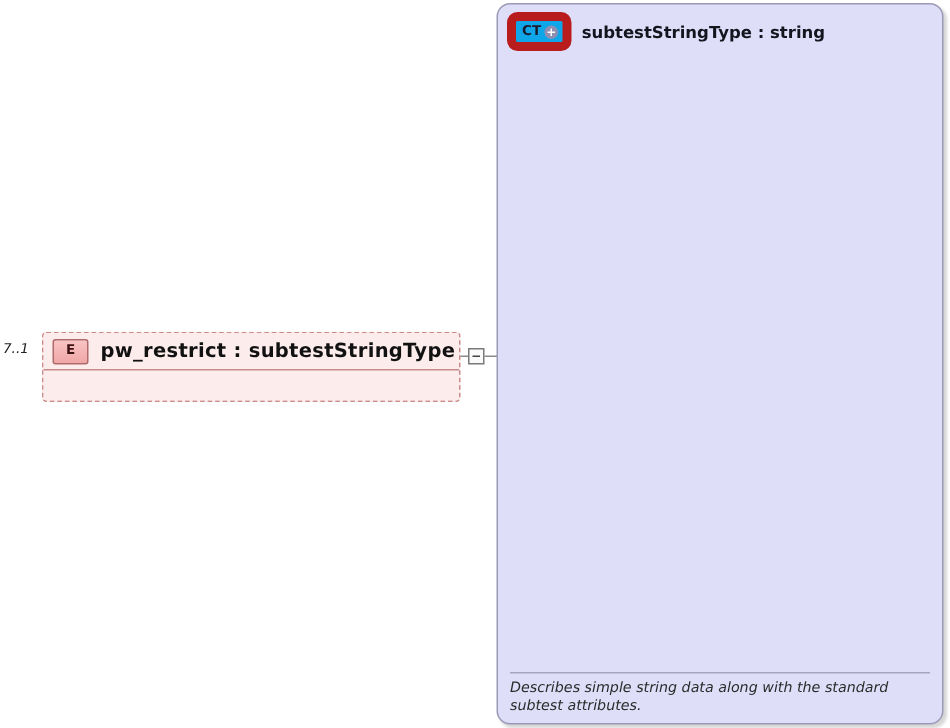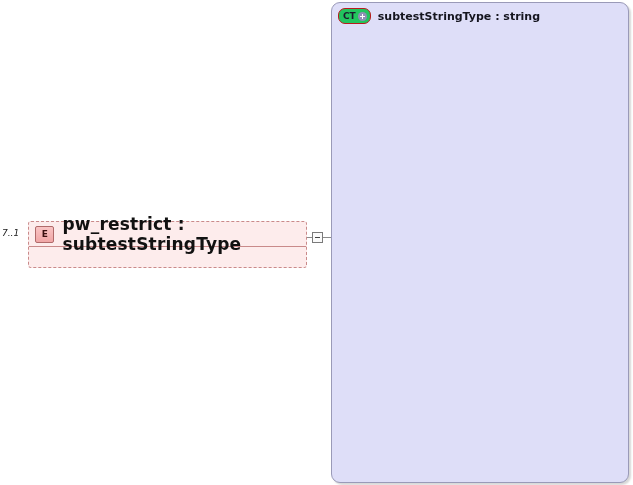--- a/index.html
+++ b/index.html
@@ -27,21 +27,21 @@
     box-sizing:border-box;
   }
   .badge-e{
     width:22px;height:15px;display:inline-flex;align-items:center;justify-content:center;
     background:linear-gradient(#f9c4c4,#f0a6a6);
     border:1px solid #b06a6a;border-radius:2px;
     font-size:9px;font-weight:bold;color:#3a1010;
     font-family:"DejaVu Sans", sans-serif;
     margin-right:8px;
   }
-  .elem-title{font-size:17px;font-weight:bold;color:#111;letter-spacing:.2px;}
+  .elem-title{font-size:13px;font-weight:bold;color:#111;letter-spacing:.2px;}
   .elem-desc{
     font-size:9.5px;font-style:italic;color:#3a3a3a;
     padding:5px 7px 0 7px;line-height:11px;
   }
   .occurs{
     position:absolute;left:2px;top:228px;
     font-size:9px;font-style:italic;color:#222;
     font-family:"DejaVu Sans", sans-serif;
   }
 
@@ -63,22 +63,22 @@
     border-radius:9px;
     box-sizing:border-box;
     box-shadow:2px 2px 2px rgba(0,0,0,0.16);
   }
   .ct-head{
     position:absolute;left:6px;top:5px;display:flex;align-items:center;
   }
   .badge-ct{
     display:inline-flex;align-items:center;
     height:14px;padding:0 3px 0 4px;
-    background:#22c55e;
-    border:1px solid #b91c1c;border-radius:7px;
+    background:#0ea5e9;
+    border:6px solid #b91c1c;border-radius:7px;
     font-size:9px;font-weight:bold;color:#1b1b2e;
     margin-right:7px;
     font-family:"DejaVu Sans", sans-serif;
   }
   .plus-circle{
     display:inline-block;width:9px;height:9px;margin-left:2px;
     border-radius:50%;background:#8f8fb4;position:relative;
   }
   .plus-circle:before,.plus-circle:after{
     content:"";position:absolute;background:#fff;
@@ -116,16 +116,17 @@
   <div class="ct-box">
 
     <div class="ct-head">
       <span class="badge-ct">
         <span>CT</span>
         <span class="plus-circle"></span>
       </span>
       <span class="ct-title">subtestStringType : string</span>
     </div>
 
+    <div class="ct-footer">Describes simple string data along with the standard subtest attributes.</div>
 
   </div>
 
 </div>
 
 </body></html>

